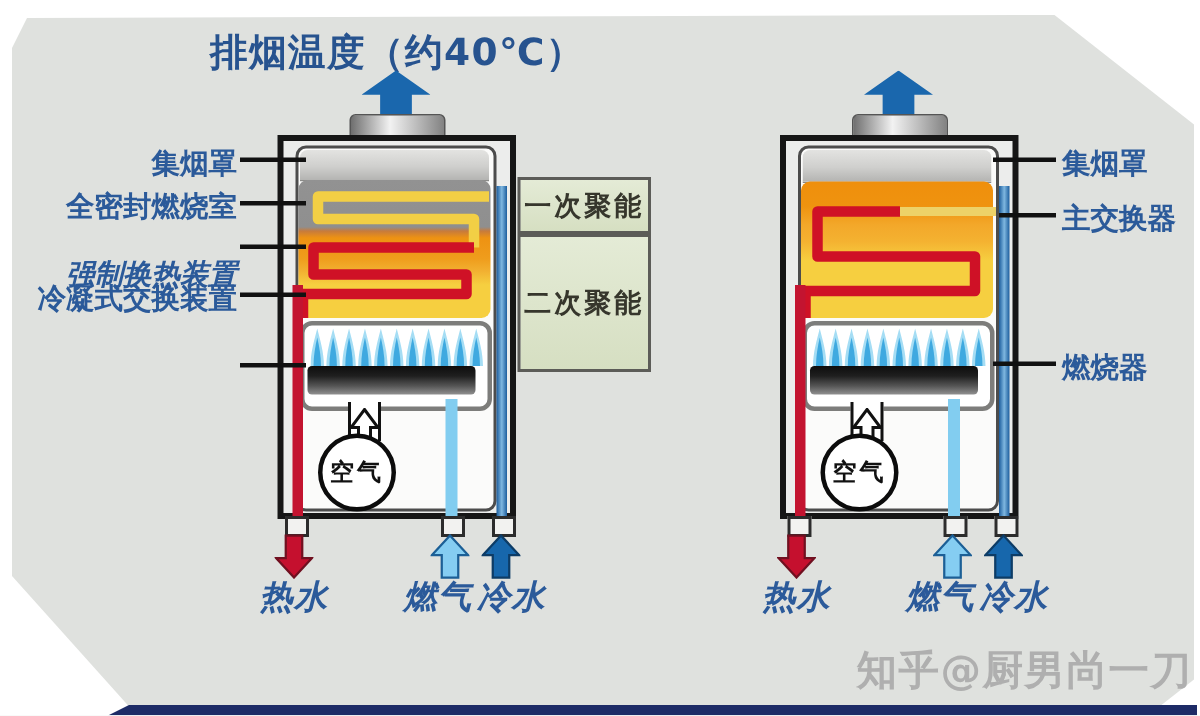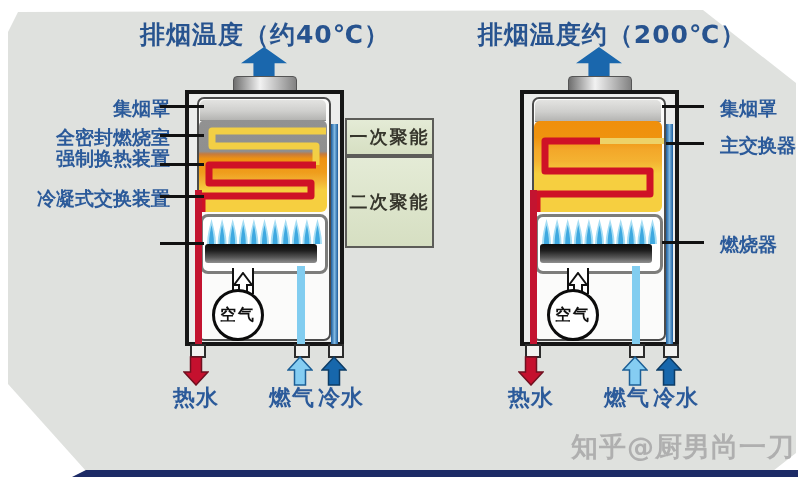--- a/index.html
+++ b/index.html
@@ -38,30 +38,30 @@
       display:flex;align-items:center;justify-content:center;font-size:16px;font-weight:bold;color:#111;letter-spacing:2px;}
 
   
   .pipe{position:absolute;}
   .pipe-red{width:7px;background:#c31430;}
   .pipe-lblue{width:8px;background:#82cdf0;}
   .pipe-dblue{width:7px;background:linear-gradient(90deg,#1c5d9d 0%,#7fb7e0 50%,#1c5d9d 100%);}
   .conn{width:12px;height:10px;background:#f2f2f0;border:2px solid #2c2c2c;}
 
   
-  .ptr{font-size:19px;font-weight:bold;color:#2b5a9a;white-space:nowrap;margin-left:12px;}
+  .ptr{font-size:19px;font-weight:bold;color:#2b5a9a;white-space:nowrap;}
   .ptr-l{width:150px;text-align:right;}
   .ptr-r{width:110px;text-align:left;}
   .line{height:3px;background:#111;}
 
   
   .ebox{width:85px;background:linear-gradient(180deg,#e4ebd6,#d6dfc2);border:2px solid #5c5c58;
         display:flex;align-items:center;justify-content:center;font-size:18px;font-weight:bold;color:#36362c;letter-spacing:2px;}
 
-  .io-label{font-size:22px;font-weight:bold;color:#2b5a9a;letter-spacing:1px;white-space:nowrap;}
+  .io-label{font-size:22px;font-weight:bold;color:#2b5a9a;letter-spacing:1px;white-space:nowrap;font-style:italic;}
 </style>
 </head>
 <body>
 
 <div id="stage">
   <div id="panel" class="abs"></div>
   <div id="bottom-bar" class="abs"></div>
 
   <svg width="0" height="0" style="position:absolute">
     <defs>
@@ -130,35 +130,34 @@
     </svg>
 
   <div class="abs io-label" style="left:173px;top:383px;">热水</div>
   <div class="abs io-label" style="left:269px;top:383px;">燃气</div>
   <div class="abs io-label" style="left:318px;top:383px;">冷水</div>
 
   <div class="abs ptr ptr-l" style="left:8px;top:96px;">集烟罩</div>
   <div class="abs line" style="left:160px;top:105px;width:44px;"></div>
   <div class="abs ptr ptr-l" style="left:8px;top:125px;">全密封燃烧室</div>
   <div class="abs line" style="left:160px;top:134px;width:44px;"></div>
-  <div class="abs ptr ptr-l" style="left:8px;top:146px;">强制换热装置</div>
+  <div class="abs ptr ptr-l" style="left:8px;top:170px;font-style:italic;">强制换热装置</div>
   <div class="abs line" style="left:160px;top:163px;width:44px;"></div>
   <div class="abs ptr ptr-l" style="left:8px;top:186px;">冷凝式交换装置</div>
   <div class="abs line" style="left:160px;top:195px;width:44px;"></div>
   <div class="abs line" style="left:160px;top:242px;width:44px;"></div>
 
   <div class="abs ebox" style="left:345px;top:156px;height:88px;">
     <span>二次聚能</span>
   </div>
   <div class="abs ebox" style="left:345px;top:118px;height:34px;">
     <span>一次聚能</span>
   </div>
 
 
-  <div class="abs title" style="left:447px;top:18px;">排烟温度约（200℃）</div>
   <div class="abs exhaust-arrow" style="left:576px;top:47px;"></div>
   <div class="abs cap" style="left:568px;top:76px;"></div>
   <div class="abs frame" style="left:520px;top:90px;"></div>
   <div class="abs body" style="left:532px;top:97px;"></div>
   <div class="abs hood" style="left:535px;top:100px;width:126px;height:21px;"></div>
   <div class="abs exch exch-right" style="left:534px;top:121px;"></div>
 
   <svg class="abs" style="left:533px;top:120px;" width="134" height="92" viewBox="0 0 134 92">
     <path d="M131 21 L67 21" fill="none" stroke="#edd268" stroke-width="6"></path>
     <path d="M67 21 L12 21 L12 51 L117 51 L117 74 L4 74 L4 92" fill="none" stroke="#cf1126" stroke-width="7" stroke-linejoin="round"></path>

